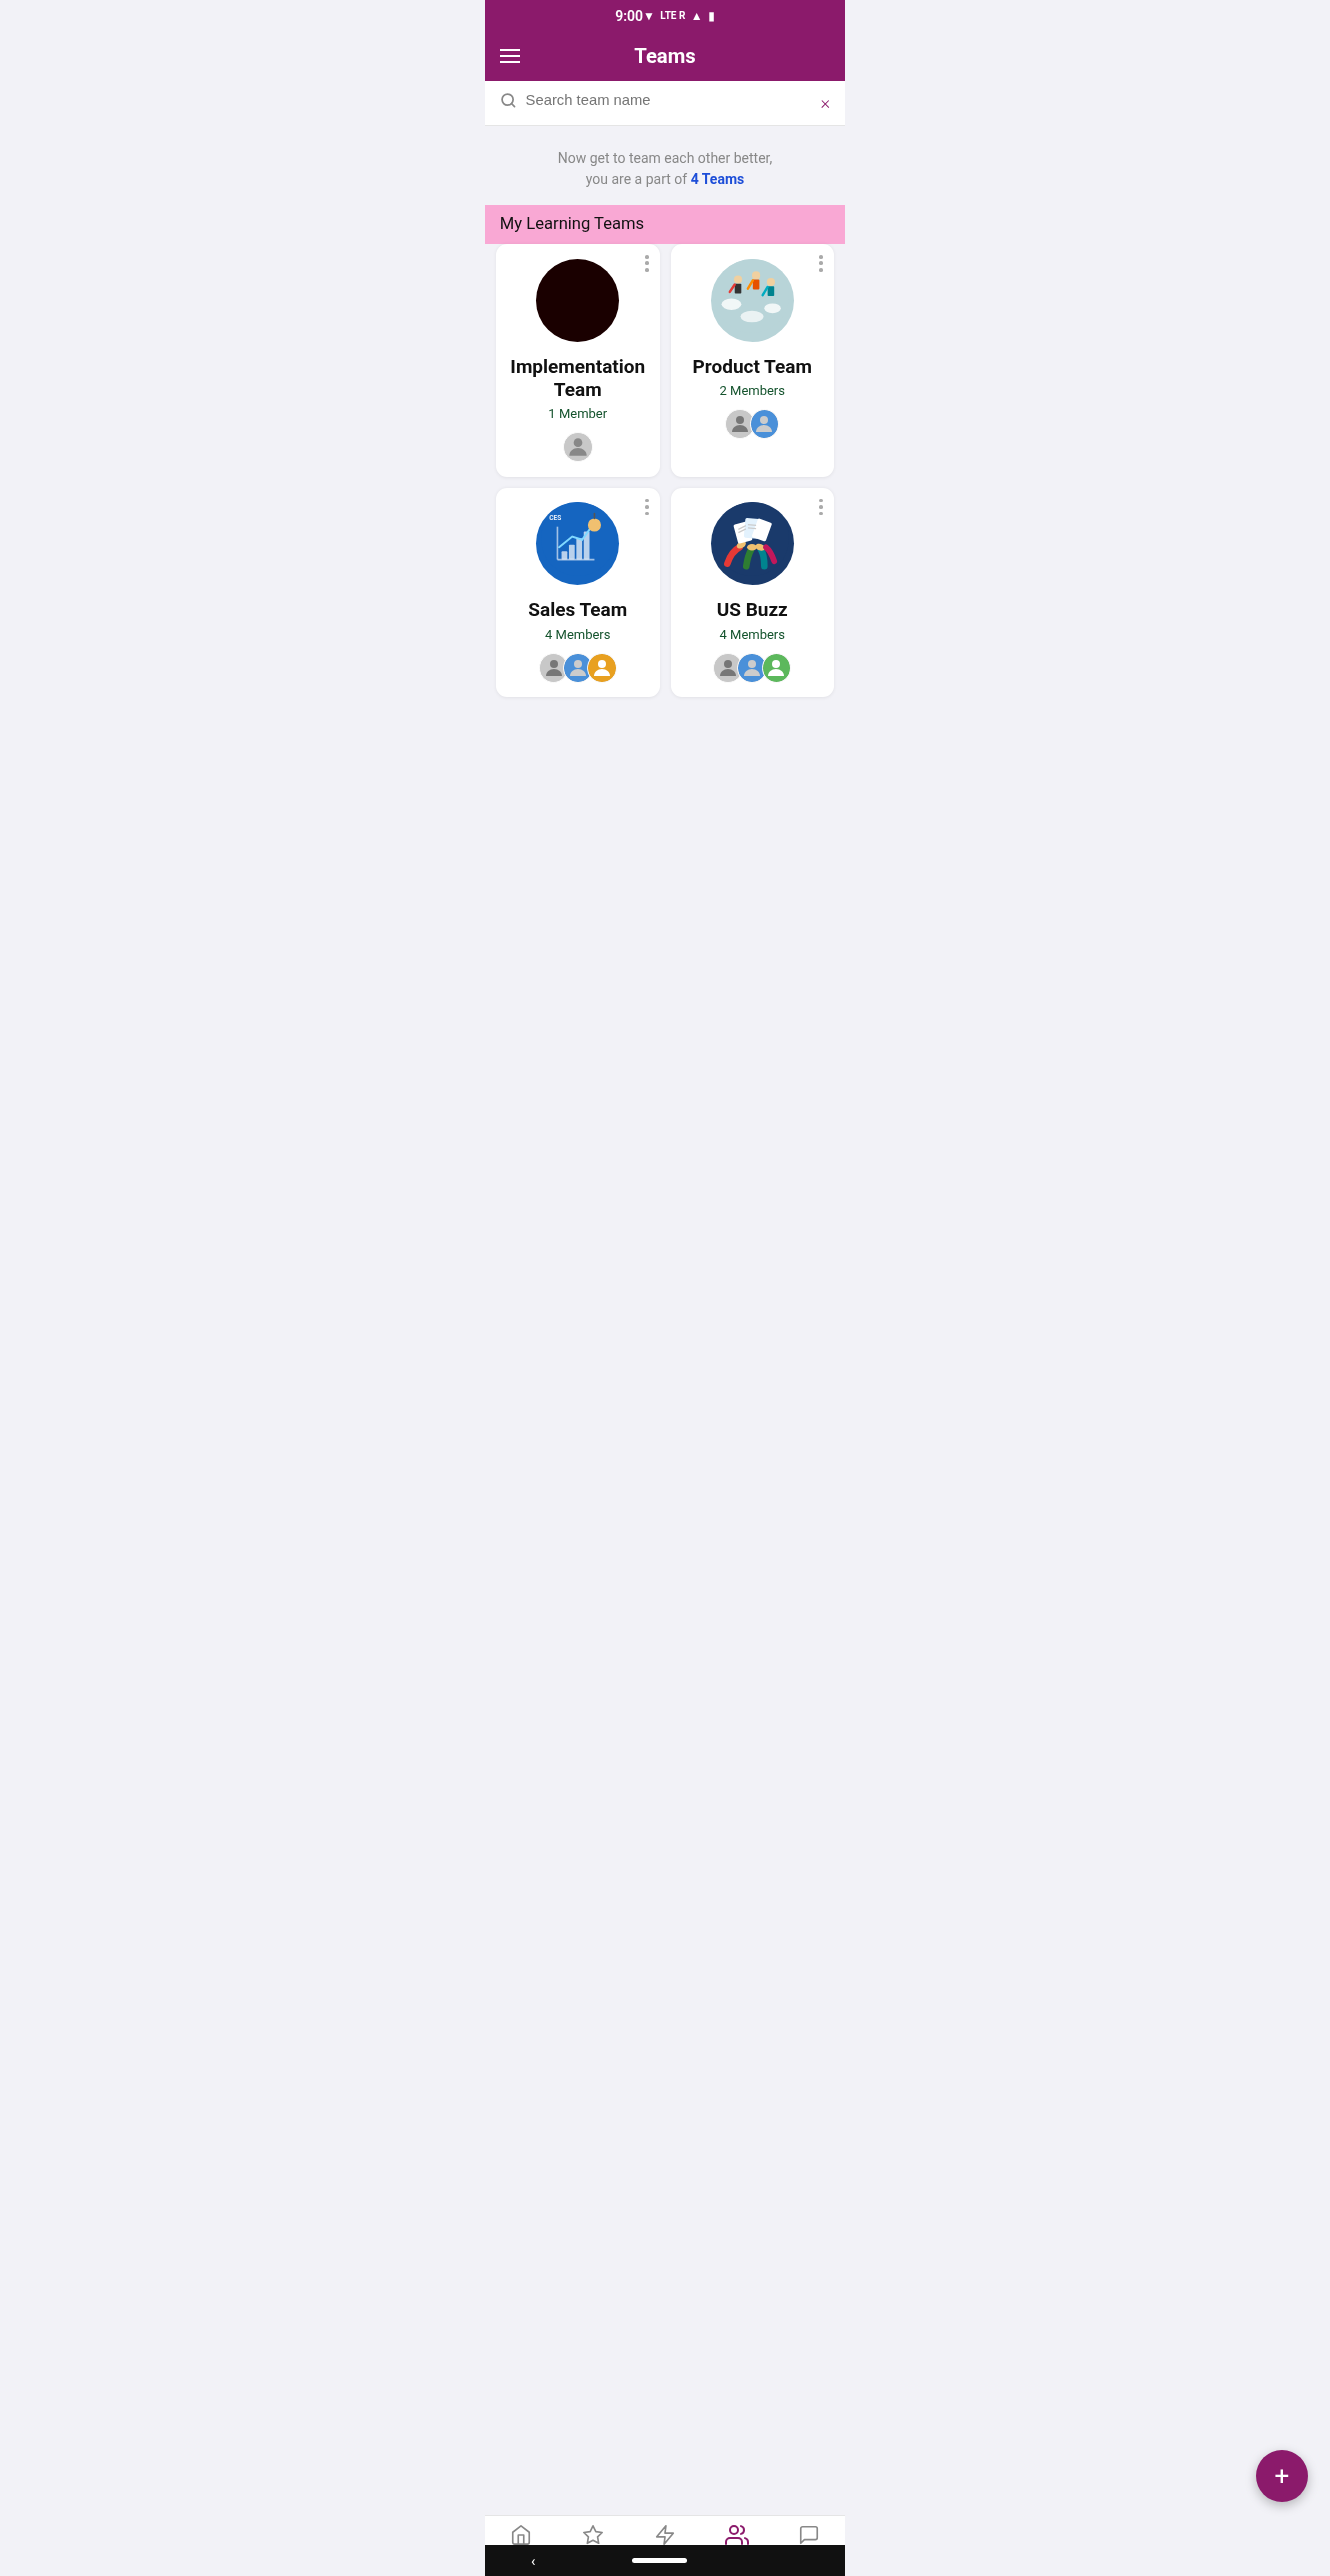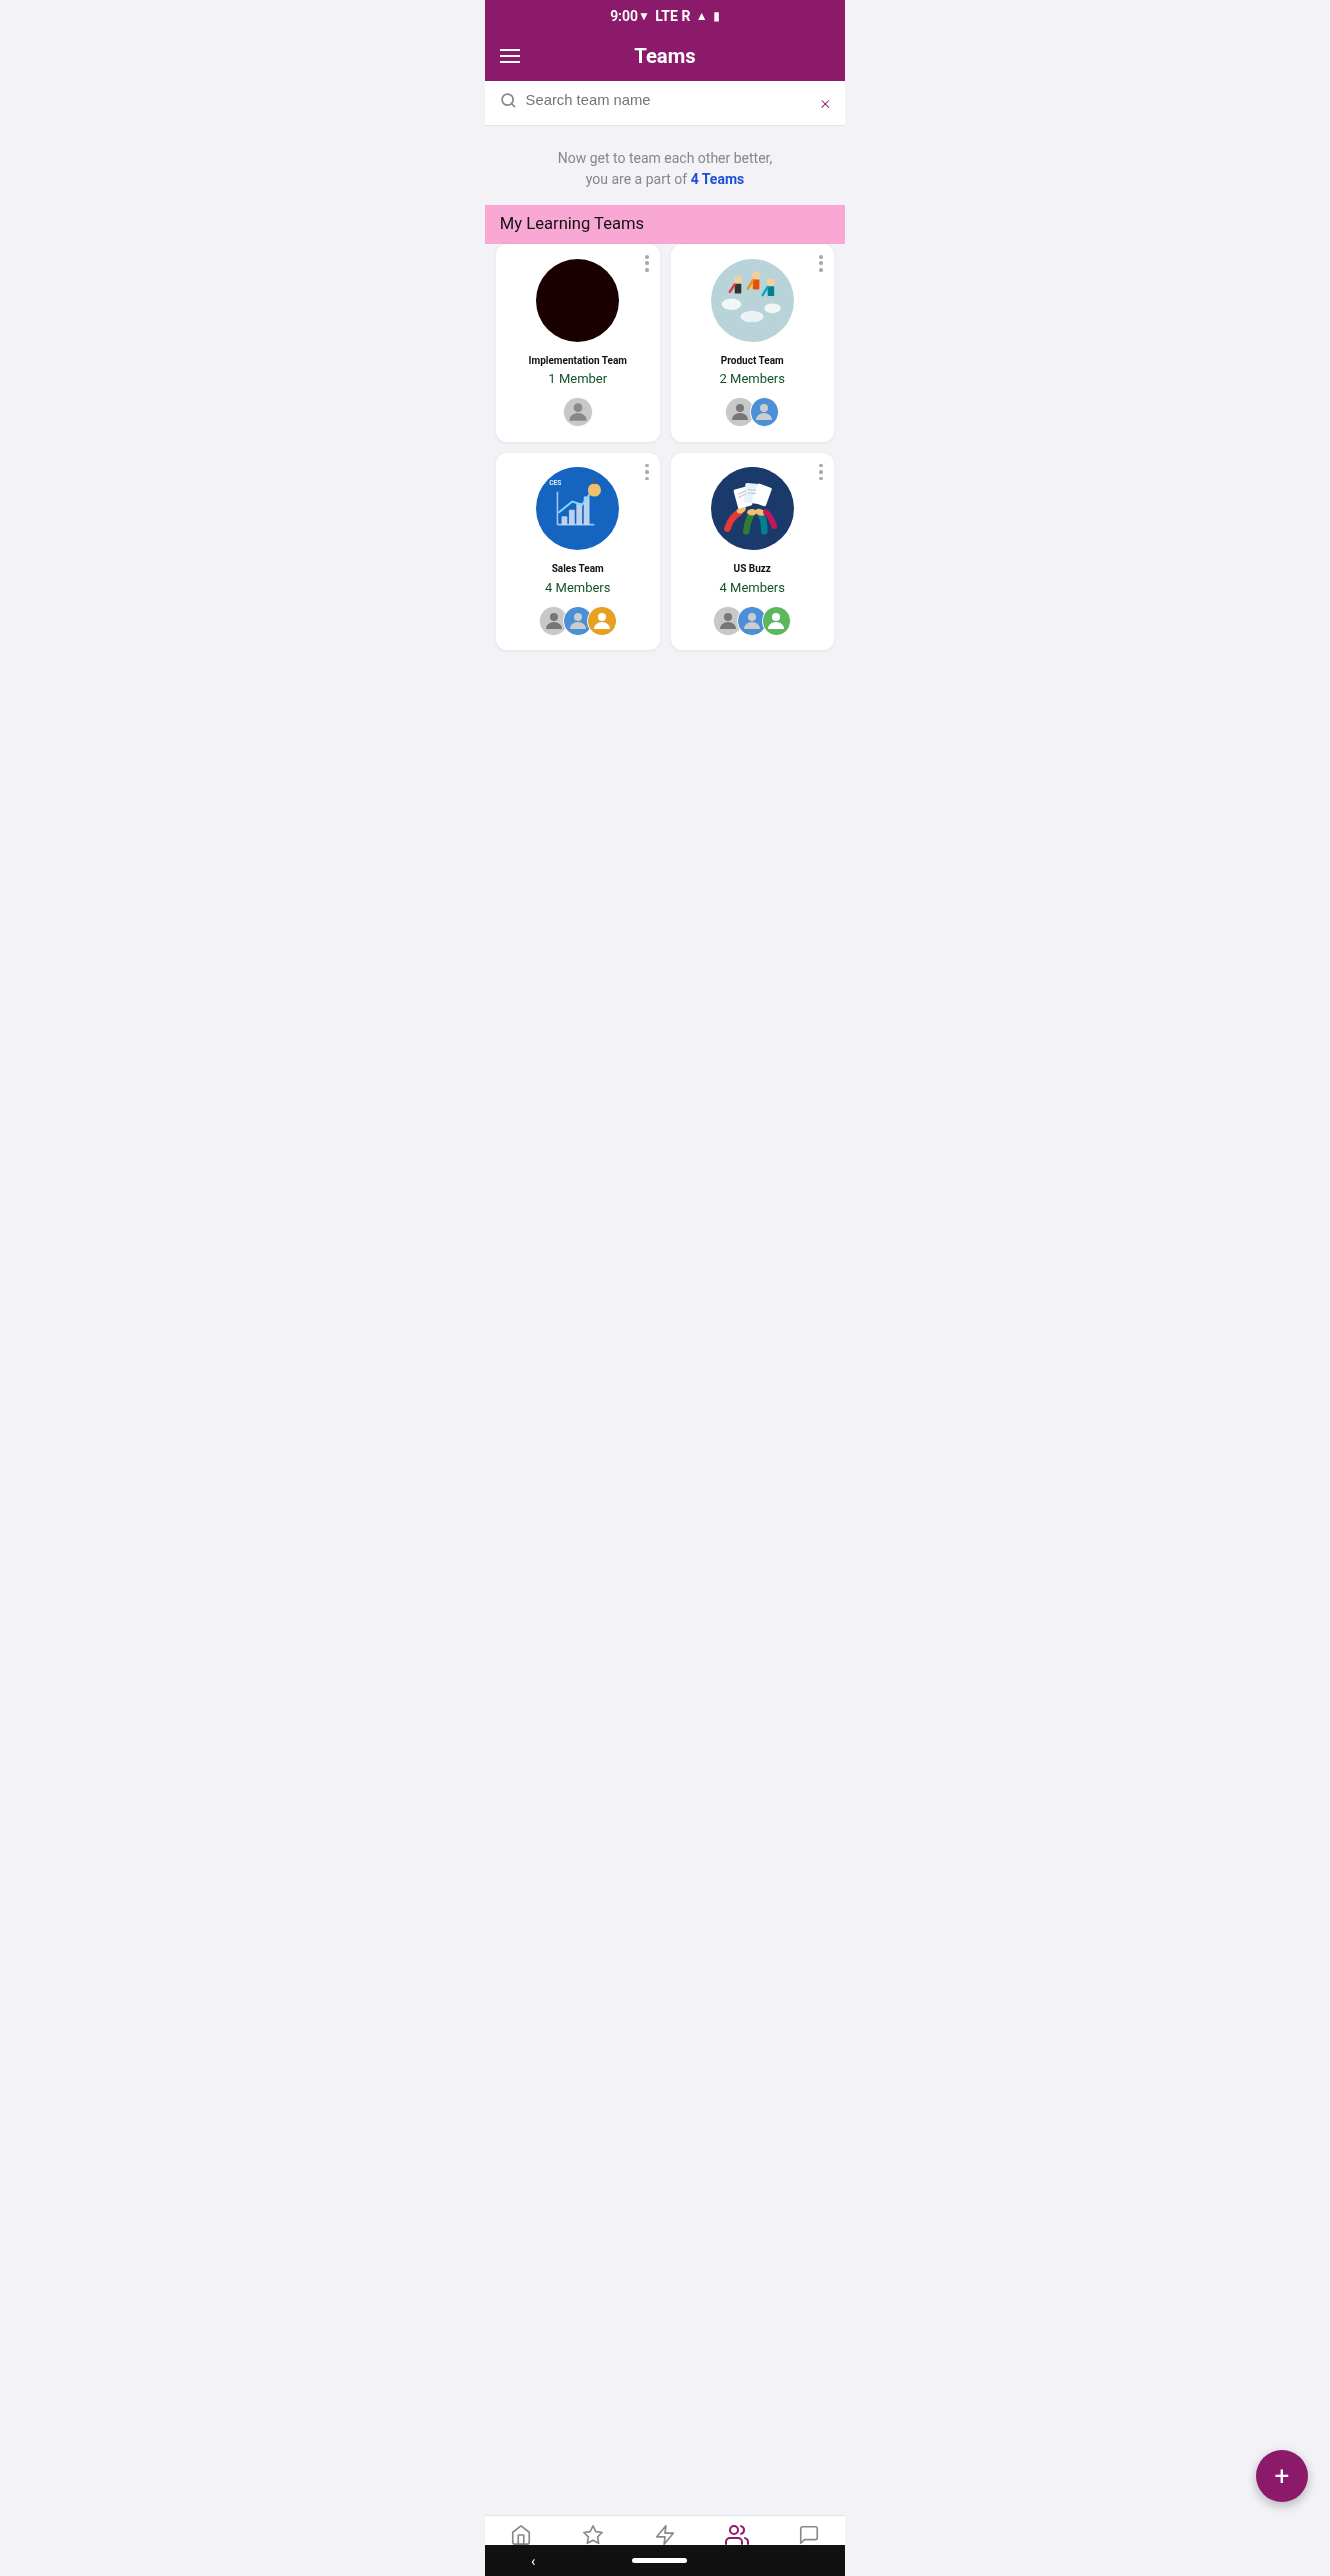--- a/index.html
+++ b/index.html
@@ -183,21 +183,21 @@
       position: relative;
     }
 
     
     .avatar-us {
       background: #1a3a6b;
       position: relative;
     }
 
     .team-name {
-      font-size: 10px;
+      font-size: 19px;
       font-weight: 700;
       color: #111;
       text-align: center;
       margin-bottom: 5.5px;
     }
 
     .team-members-count {
       font-size: 13px;
       color: #14532d;
       margin-bottom: 11px;
@@ -338,21 +338,21 @@
     .avatar-bg-green { background: #5cb85c; }
     .avatar-bg-orange { background: #e8a020; }
   </style>
 </head>
 <body>
 
 <div class="status-bar">
   <span class="status-time">9:00</span>
   <div class="status-icons">
     <span style="font-size:12px;">▼</span>
-    <span style="font-size:14px; font-weight:700;">LTE R</span>
+    <span style="font-size:10px; font-weight:700;">LTE R</span>
     <span style="font-size:12px;">▲</span>
     <span style="font-size:12px;">▮</span>
   </div>
 </div>
 
 <div class="header">
   <div class="hamburger">
     <span></span>
     <span></span>
     <span></span>

